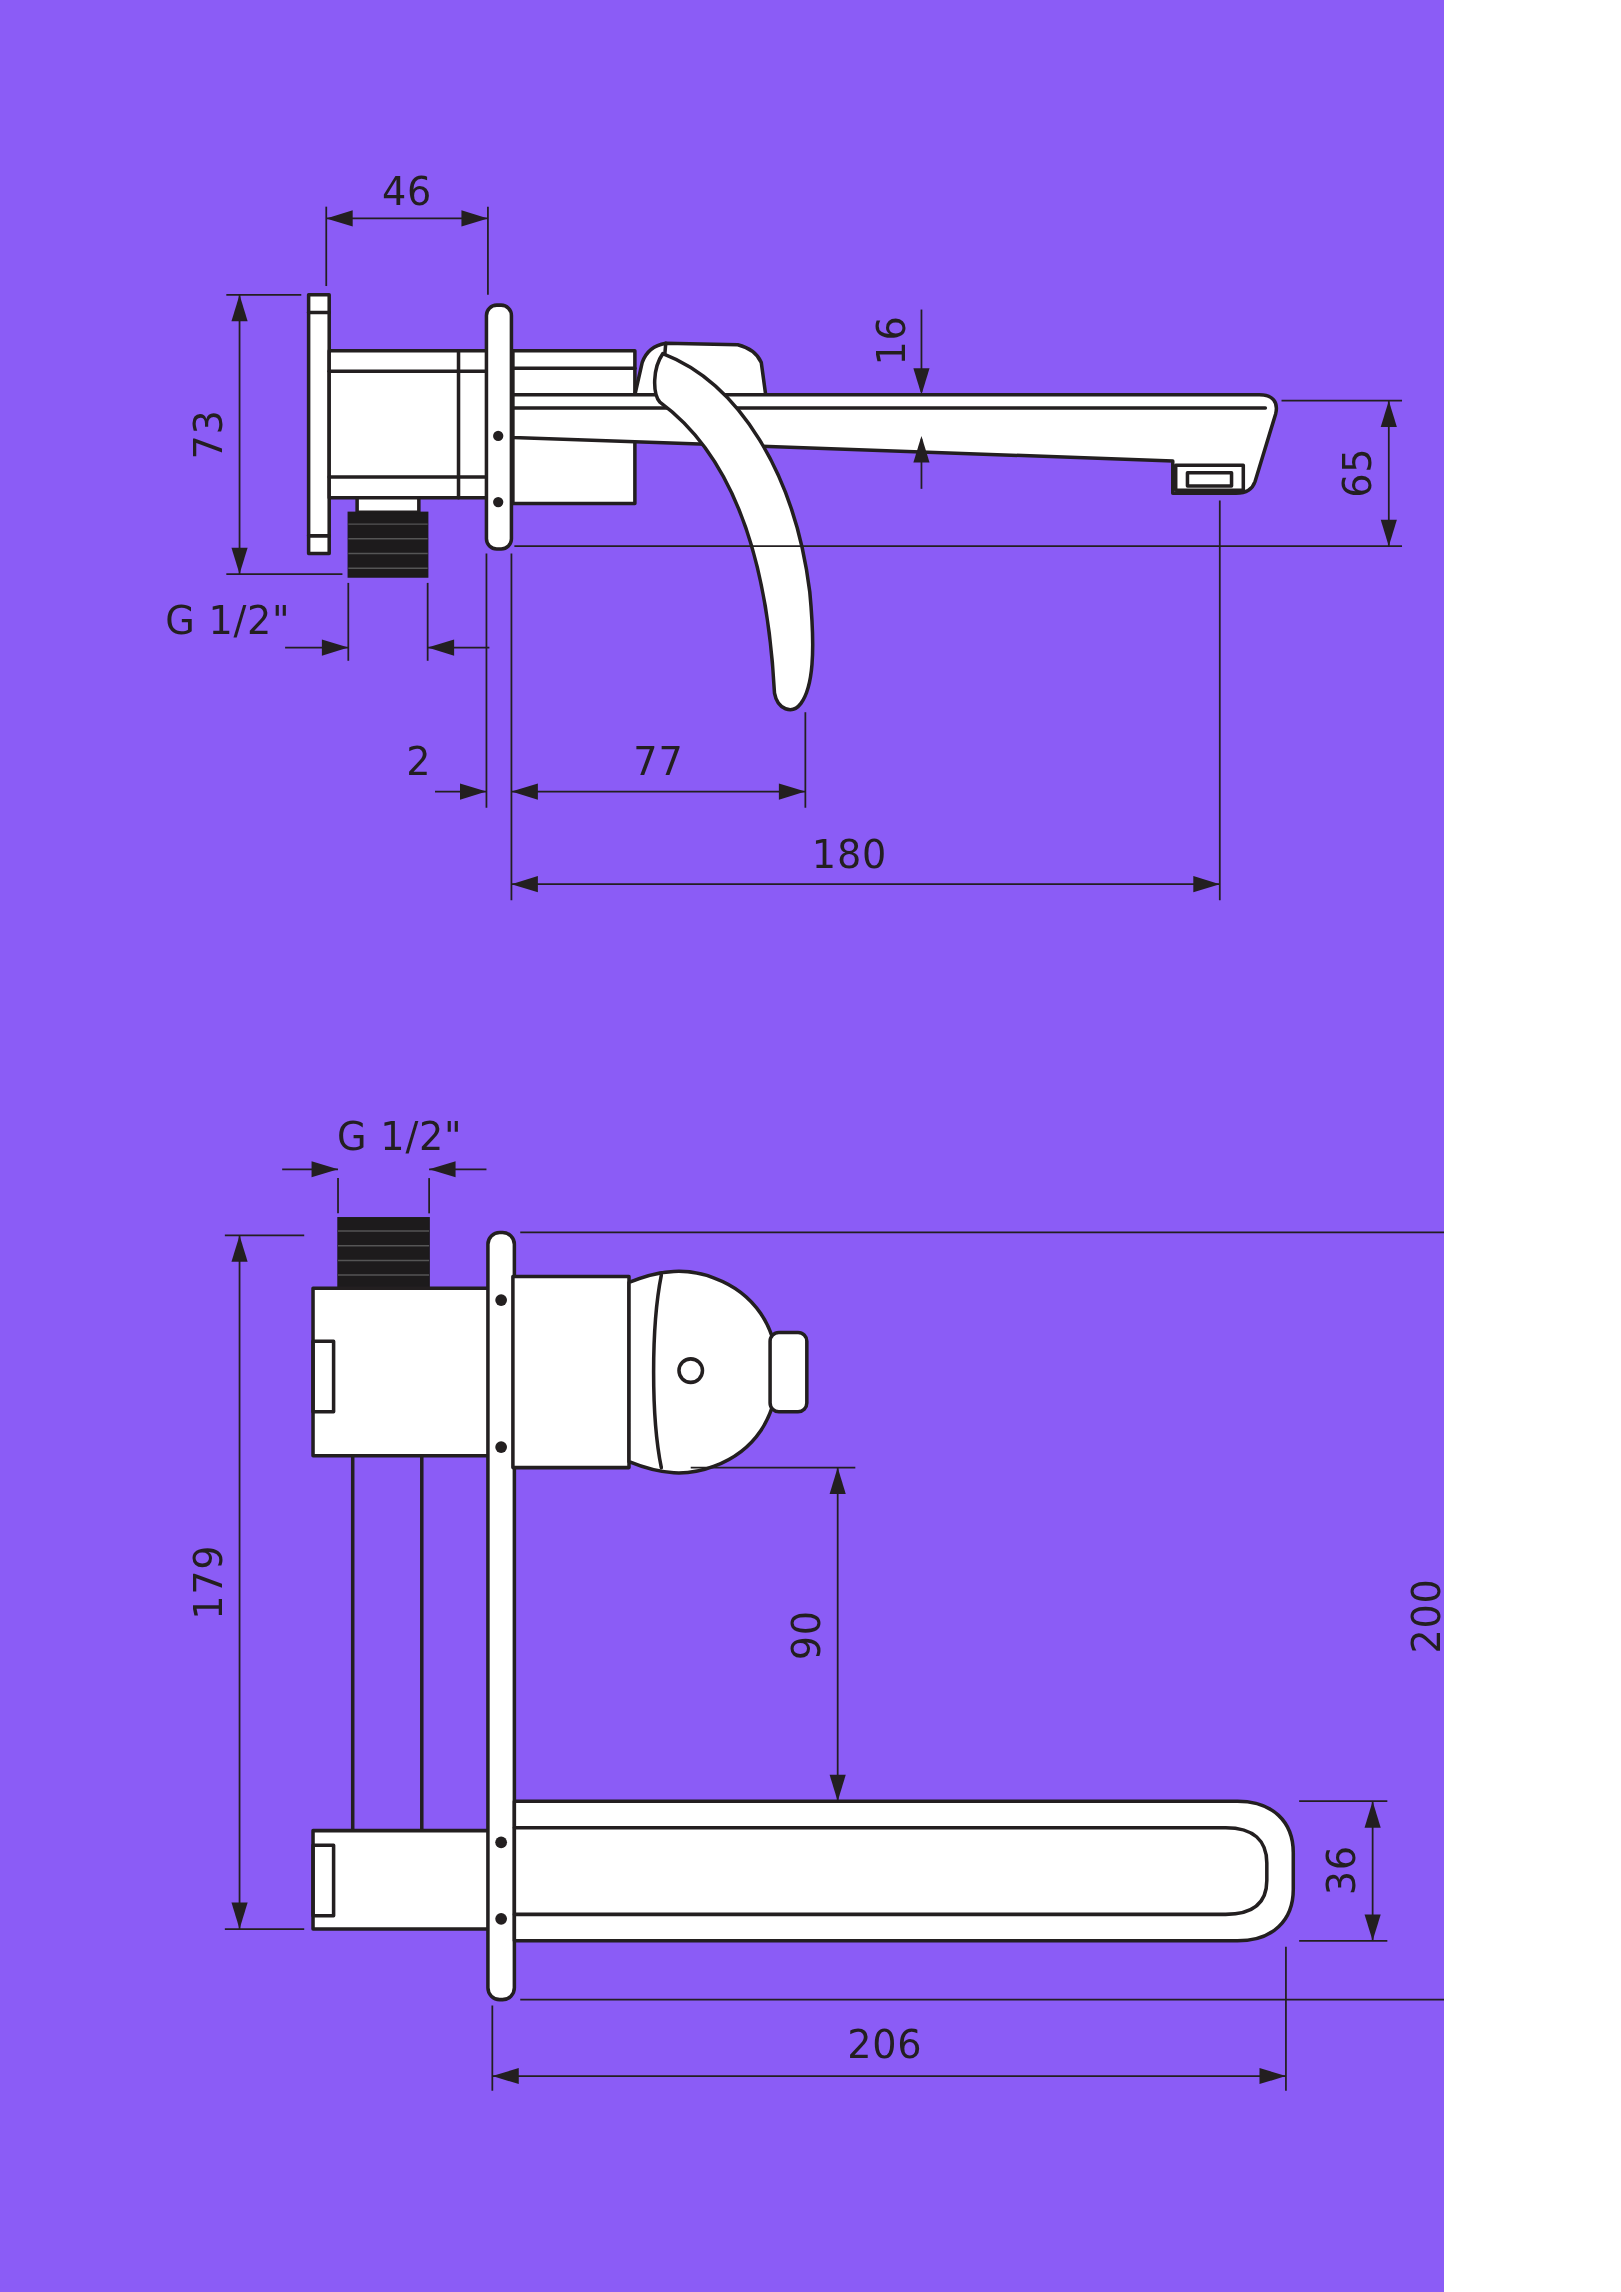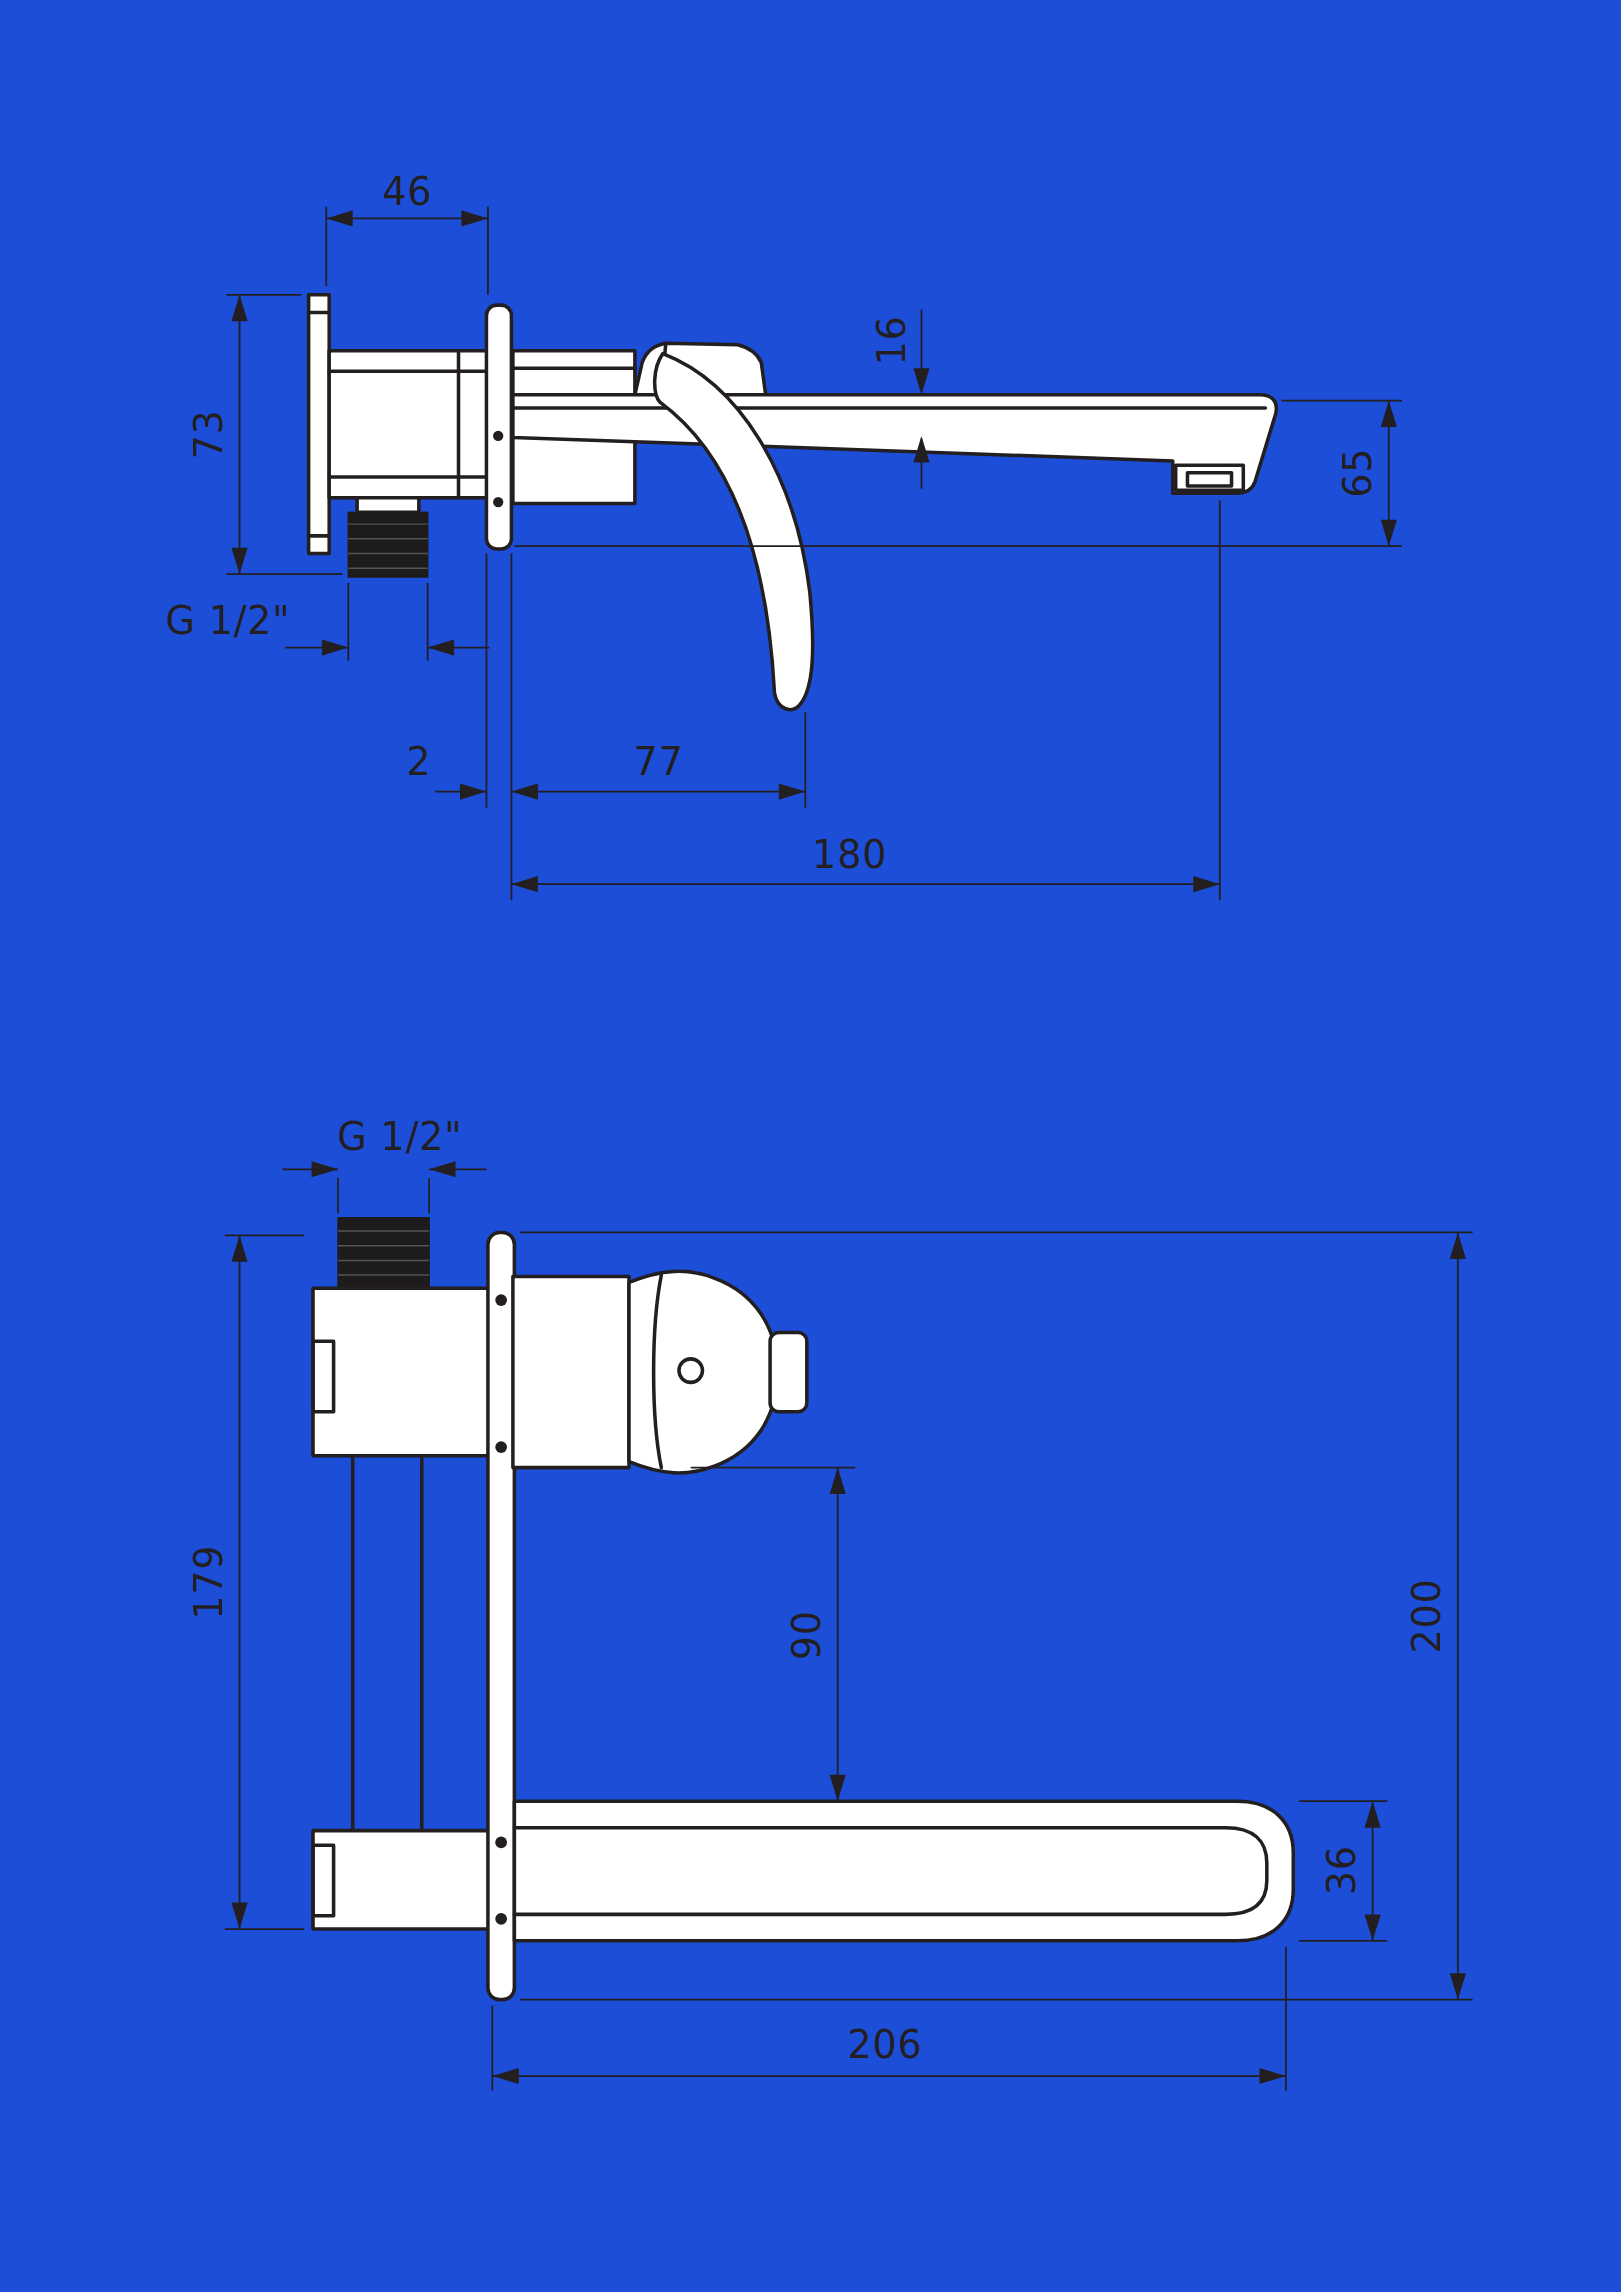--- a/index.html
+++ b/index.html
@@ -4,23 +4,23 @@
 <style>
   html, body {
     margin: 0;
     padding: 0;
     background: #ffffff;
     width: 1621px;
     height: 2293px;
     font-family: "DejaVu Sans", "Liberation Sans", sans-serif;
   }
   .sheet {
-    width: 1621px;
+    width: 1444px;
     height: 2293px;
-    background: #1d4ed8;
+    background: #8b5cf6;
     position: relative;
     overflow: hidden;
   }
   svg { display: block; }
   .outline { fill: none; stroke: #231f20; stroke-width: 2.4; stroke-linejoin: round; stroke-linecap: round; }
   .outline-fill { fill: #ffffff; stroke: #231f20; stroke-width: 2.4; stroke-linejoin: round; stroke-linecap: round; }
   .solid { fill: #1d1b1c; stroke: #1d1b1c; stroke-width: 1; }
   .thin { fill: none; stroke: #231f20; stroke-width: 1.2; stroke-linecap: butt; }
   .arrow { fill: #231f20; stroke: none; }
   .dim-text {

